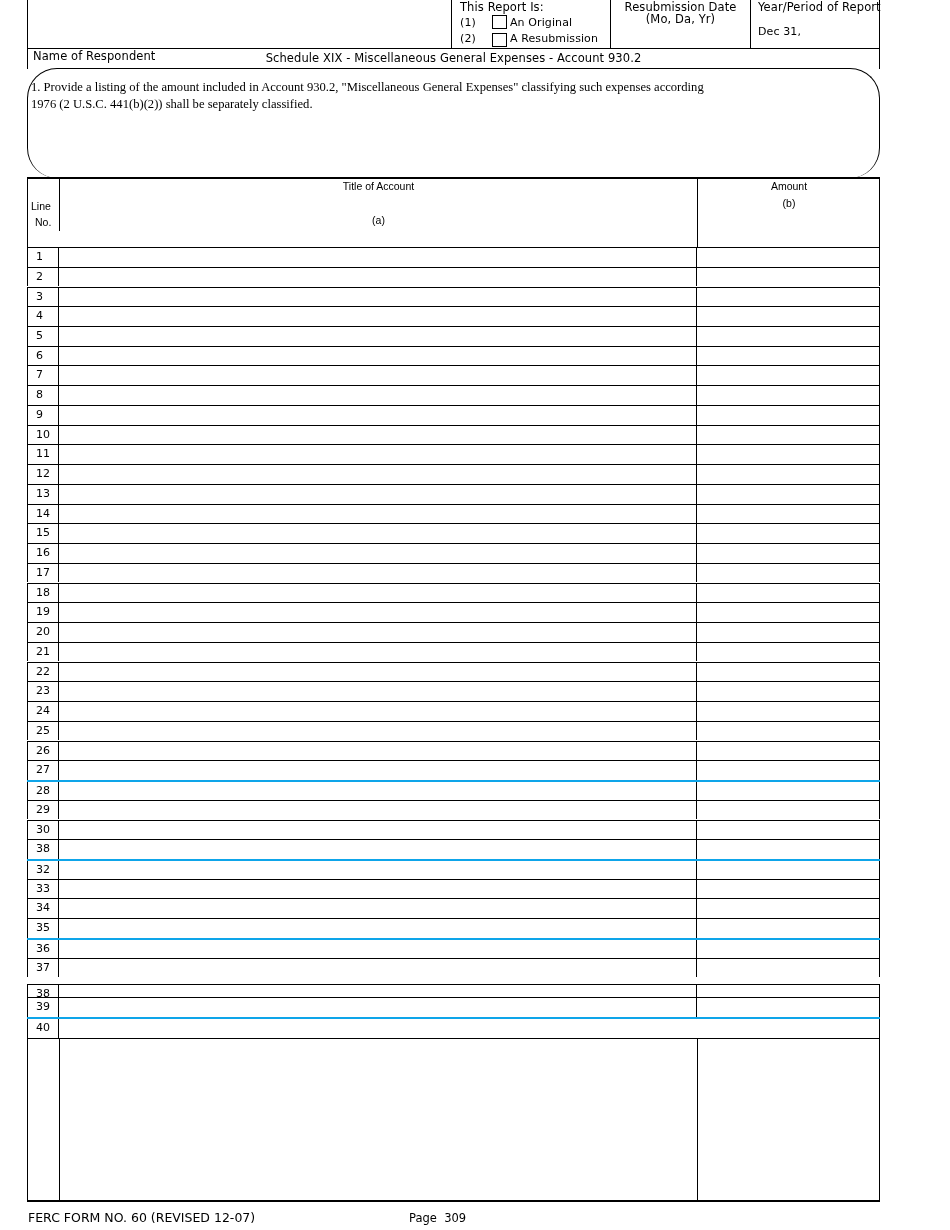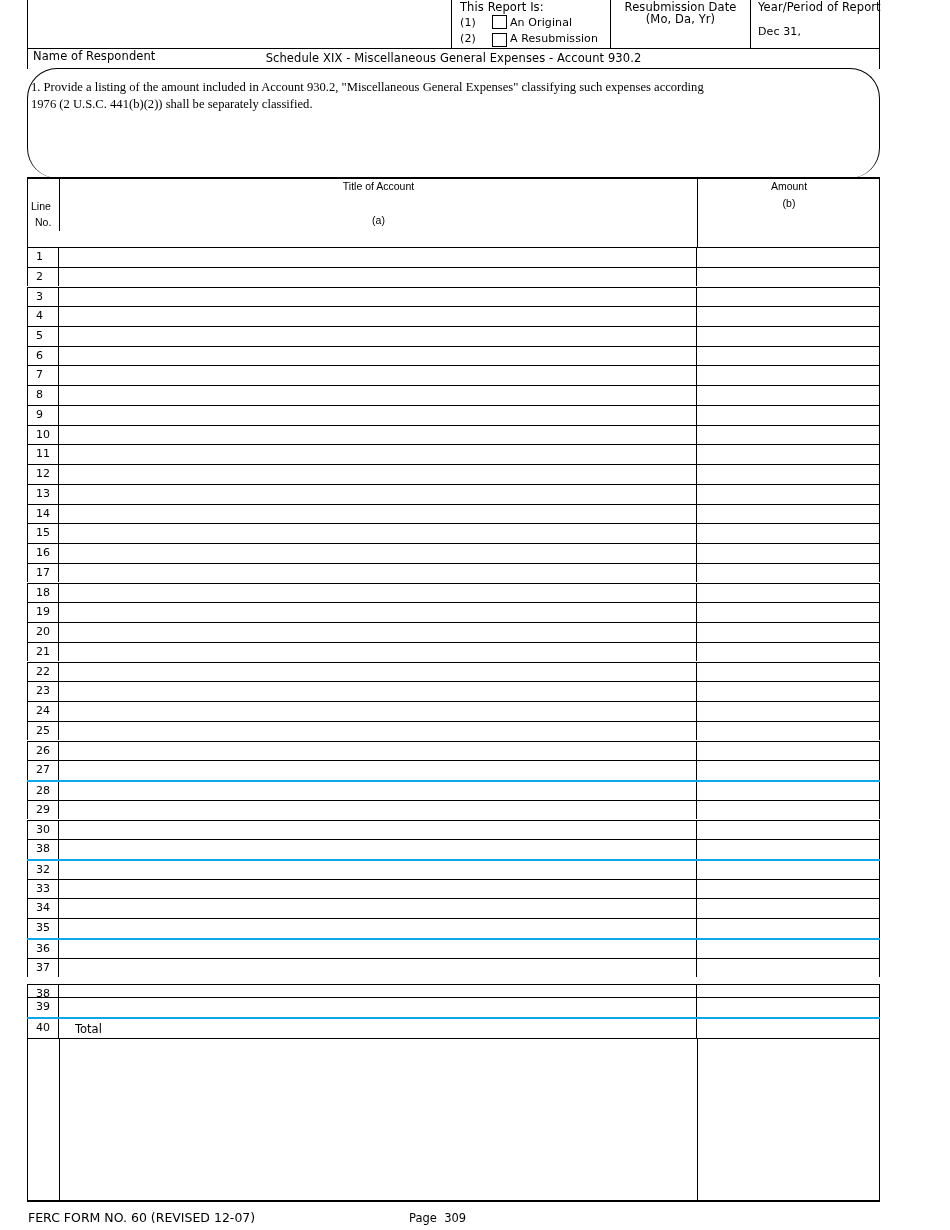--- a/index.html
+++ b/index.html
@@ -263,21 +263,20 @@
       <div class="ta"></div>
       <div class="am"></div>
     </div>
     <div class="row" style="top: 997.1px; height: 19.7px;">
       <div class="ln">39</div>
       <div class="ta"></div>
       <div class="am"></div>
     </div>
     <div class="row thick" style="top: 1016.9px; height: 20.7px;">
       <div class="ln">40</div>
-      <div class="ta">Total</div>
       <div class="am"></div>
     </div>
   </div>
 
 <div class="abs" style="left:27px; top:1038px; width:853px; height:164px; border-top:1px solid #000; border-bottom:2px solid #000; border-left:1px solid #000; border-right:1px solid #000;">
   <div class="abs" style="left:31px; top:0; bottom:0; width:1px; background:#000;"></div>
   <div class="abs" style="left:669px; top:0; bottom:0; width:1px; background:#000;"></div>
 </div>
 
 <div class="abs footer" style="left:28px; top:1210px;">

